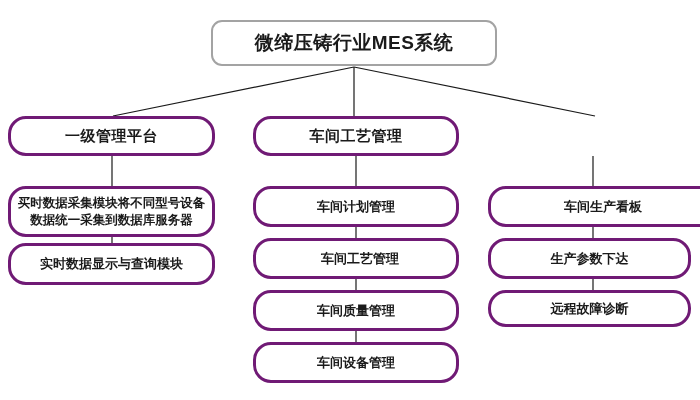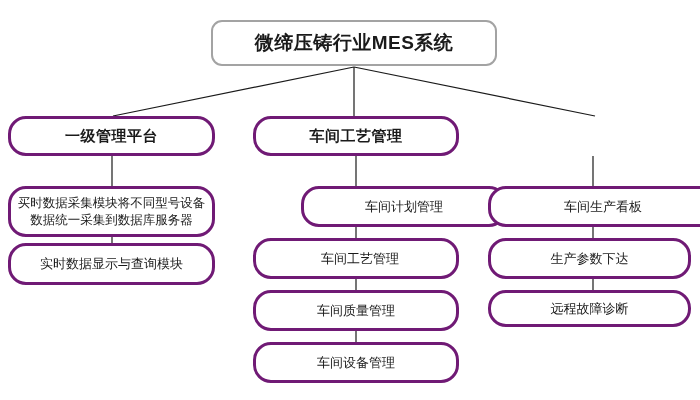--- a/index.html
+++ b/index.html
@@ -46,21 +46,21 @@
     font-weight: bold;
     letter-spacing: 0.5px;
   }
   .node-level2 {
     font-size: 15px;
     font-weight: bold;
     letter-spacing: 0.5px;
   }
   .node-leaf {
     font-size: 13px;
-    font-weight: normal;
+    font-weight: bold;
   }
   .node-leaf.multiline {
     line-height: 1.35;
     padding: 0 4px;
     font-size: 12.5px;
   }
   .node-label {
     display: block;
     width: 100%;
   }
@@ -103,21 +103,21 @@
 
 
   <div class="node node-leaf multiline" style="left:8px; top:186px; width:207px; height:51px;">
     <span class="node-label">买时数据采集模块将不同型号设备数据统一采集到数据库服务器</span>
   </div>
 
   <div class="node node-leaf" style="left:8px; top:243px; width:207px; height:42px;">
     <span class="node-label">实时数据显示与查询模块</span>
   </div>
 
-  <div class="node node-leaf" style="left:253px; top:186px; width:206px; height:41px;margin-left:48px;">
+  <div class="node node-leaf" style="left:253px; top:186px; width:206px; height:41px;">
     <span class="node-label">车间计划管理</span>
   </div>
 
   <div class="node node-leaf" style="left:253px; top:238px; width:206px; height:41px;padding-left:8px;">
     <span class="node-label">车间工艺管理</span>
   </div>
 
   <div class="node node-leaf" style="left:253px; top:290px; width:206px; height:41px;">
     <span class="node-label">车间质量管理</span>
   </div>

